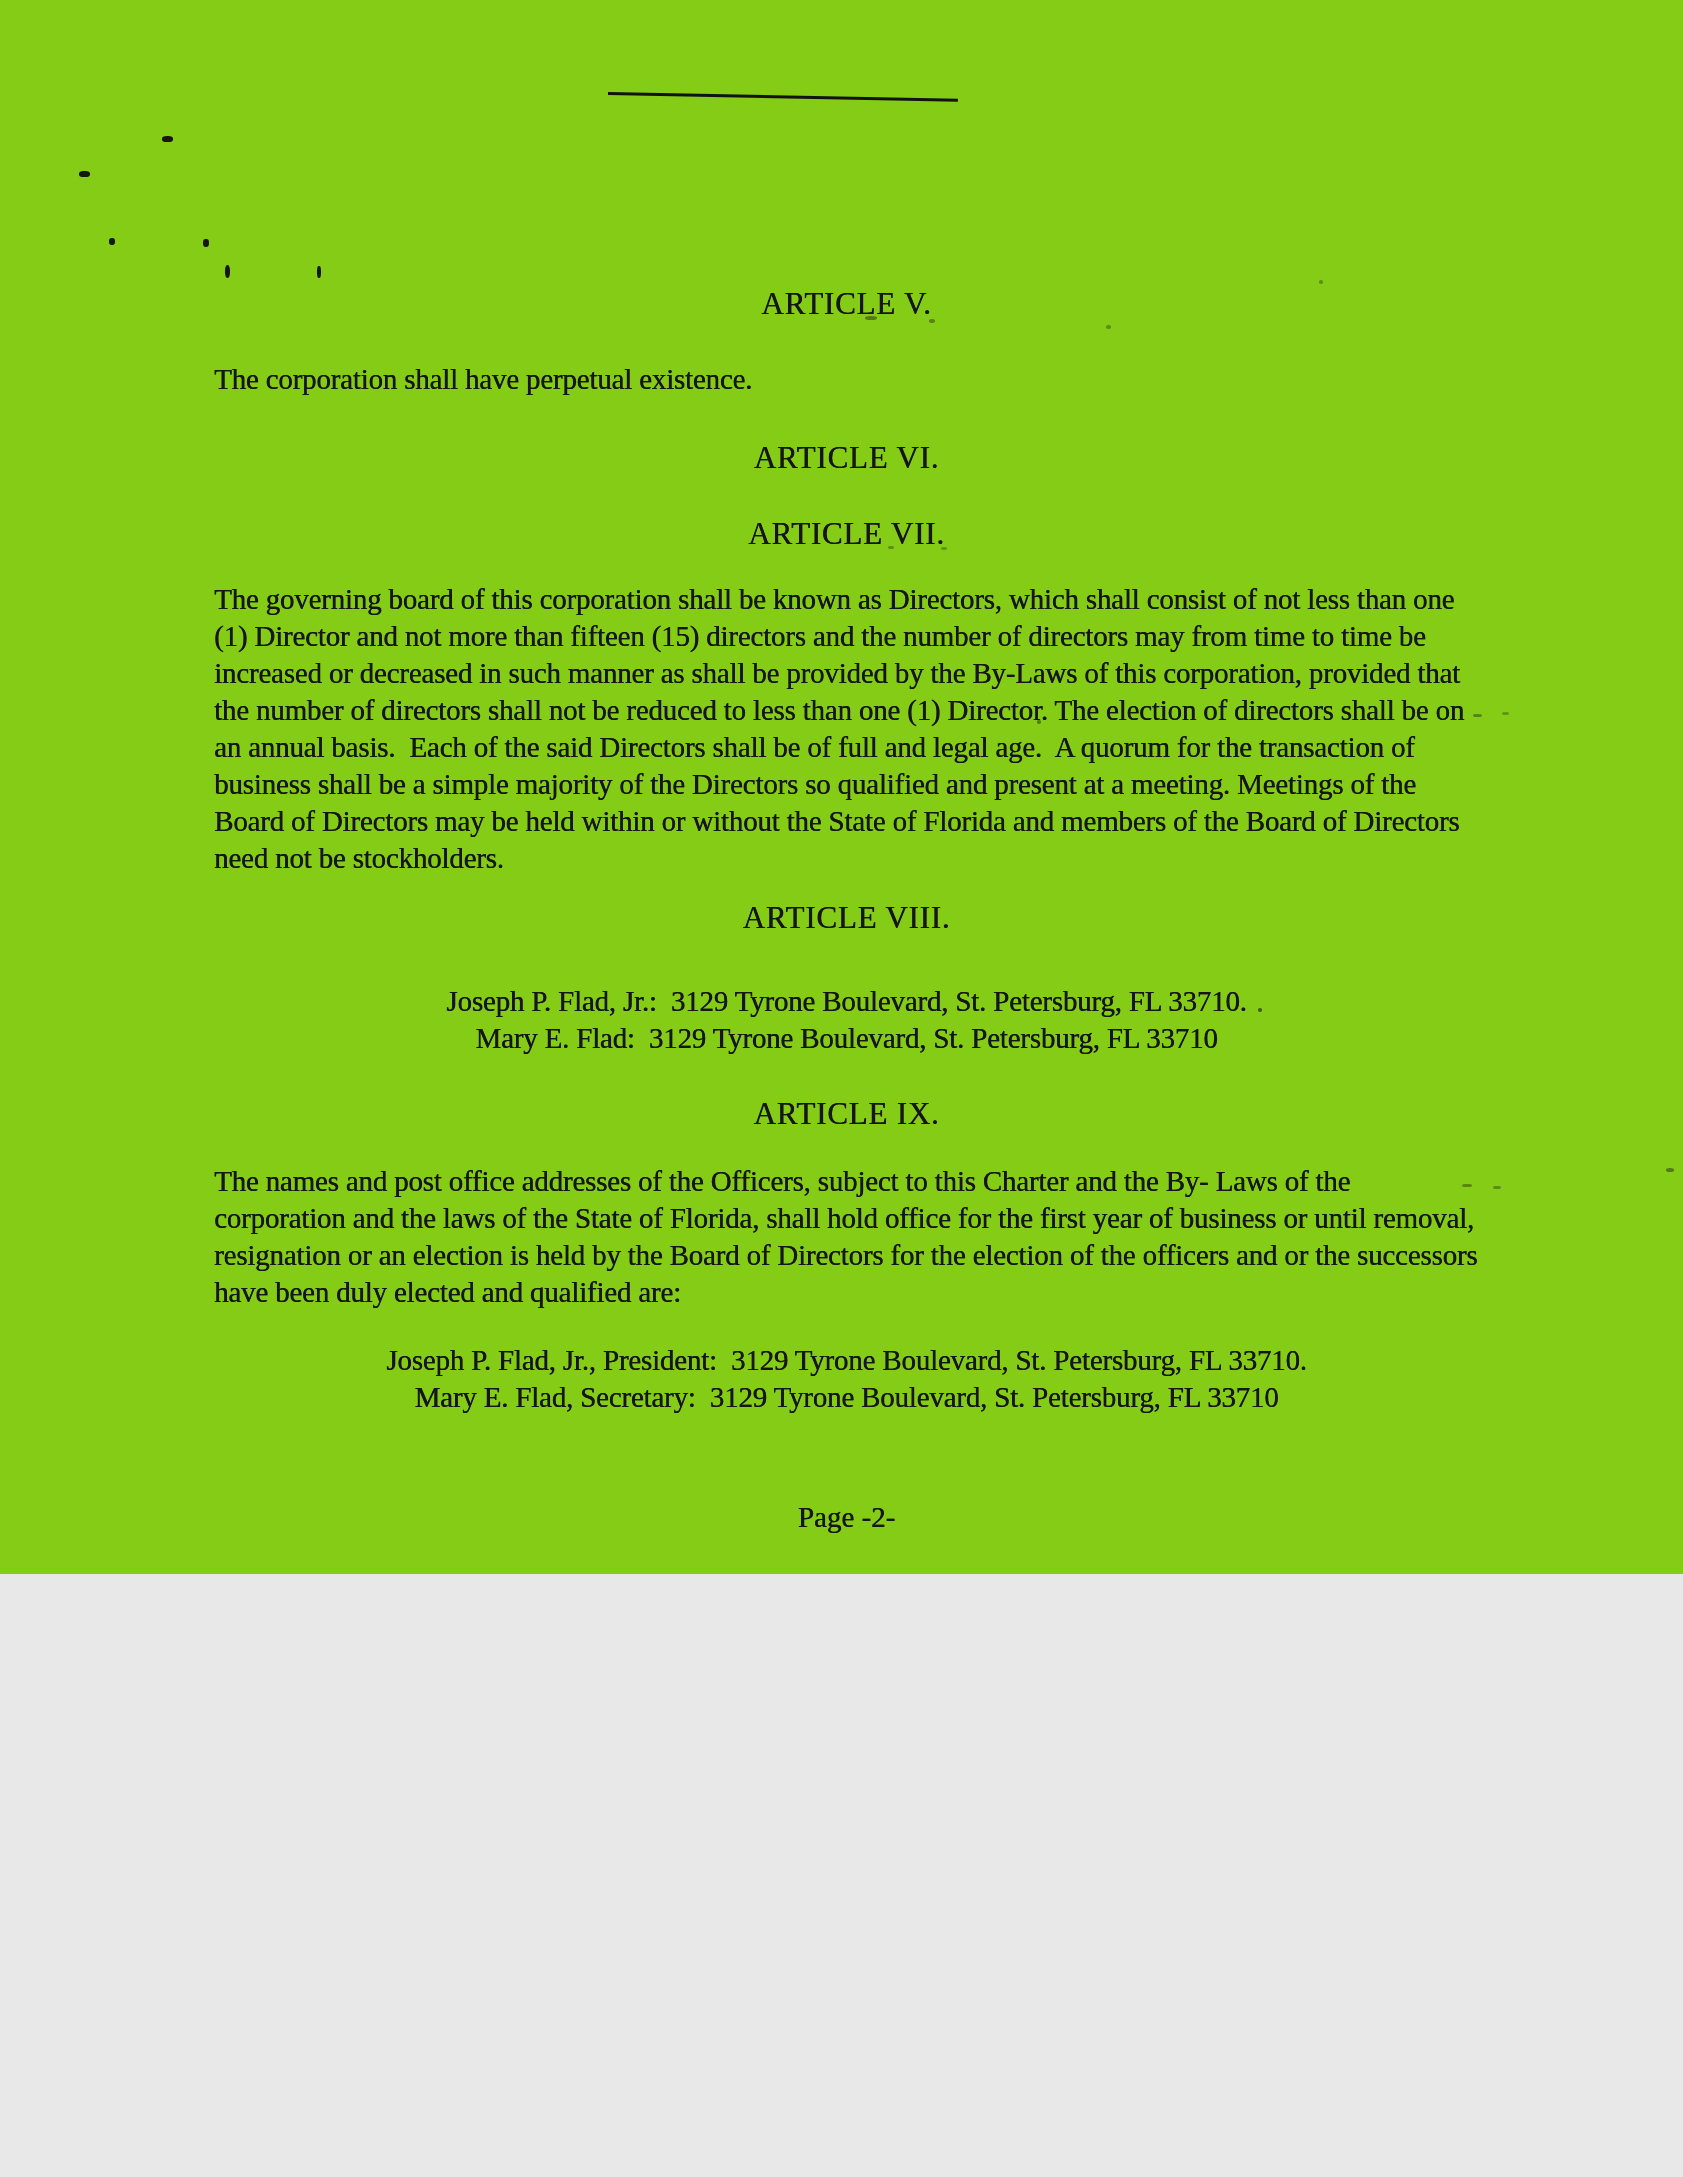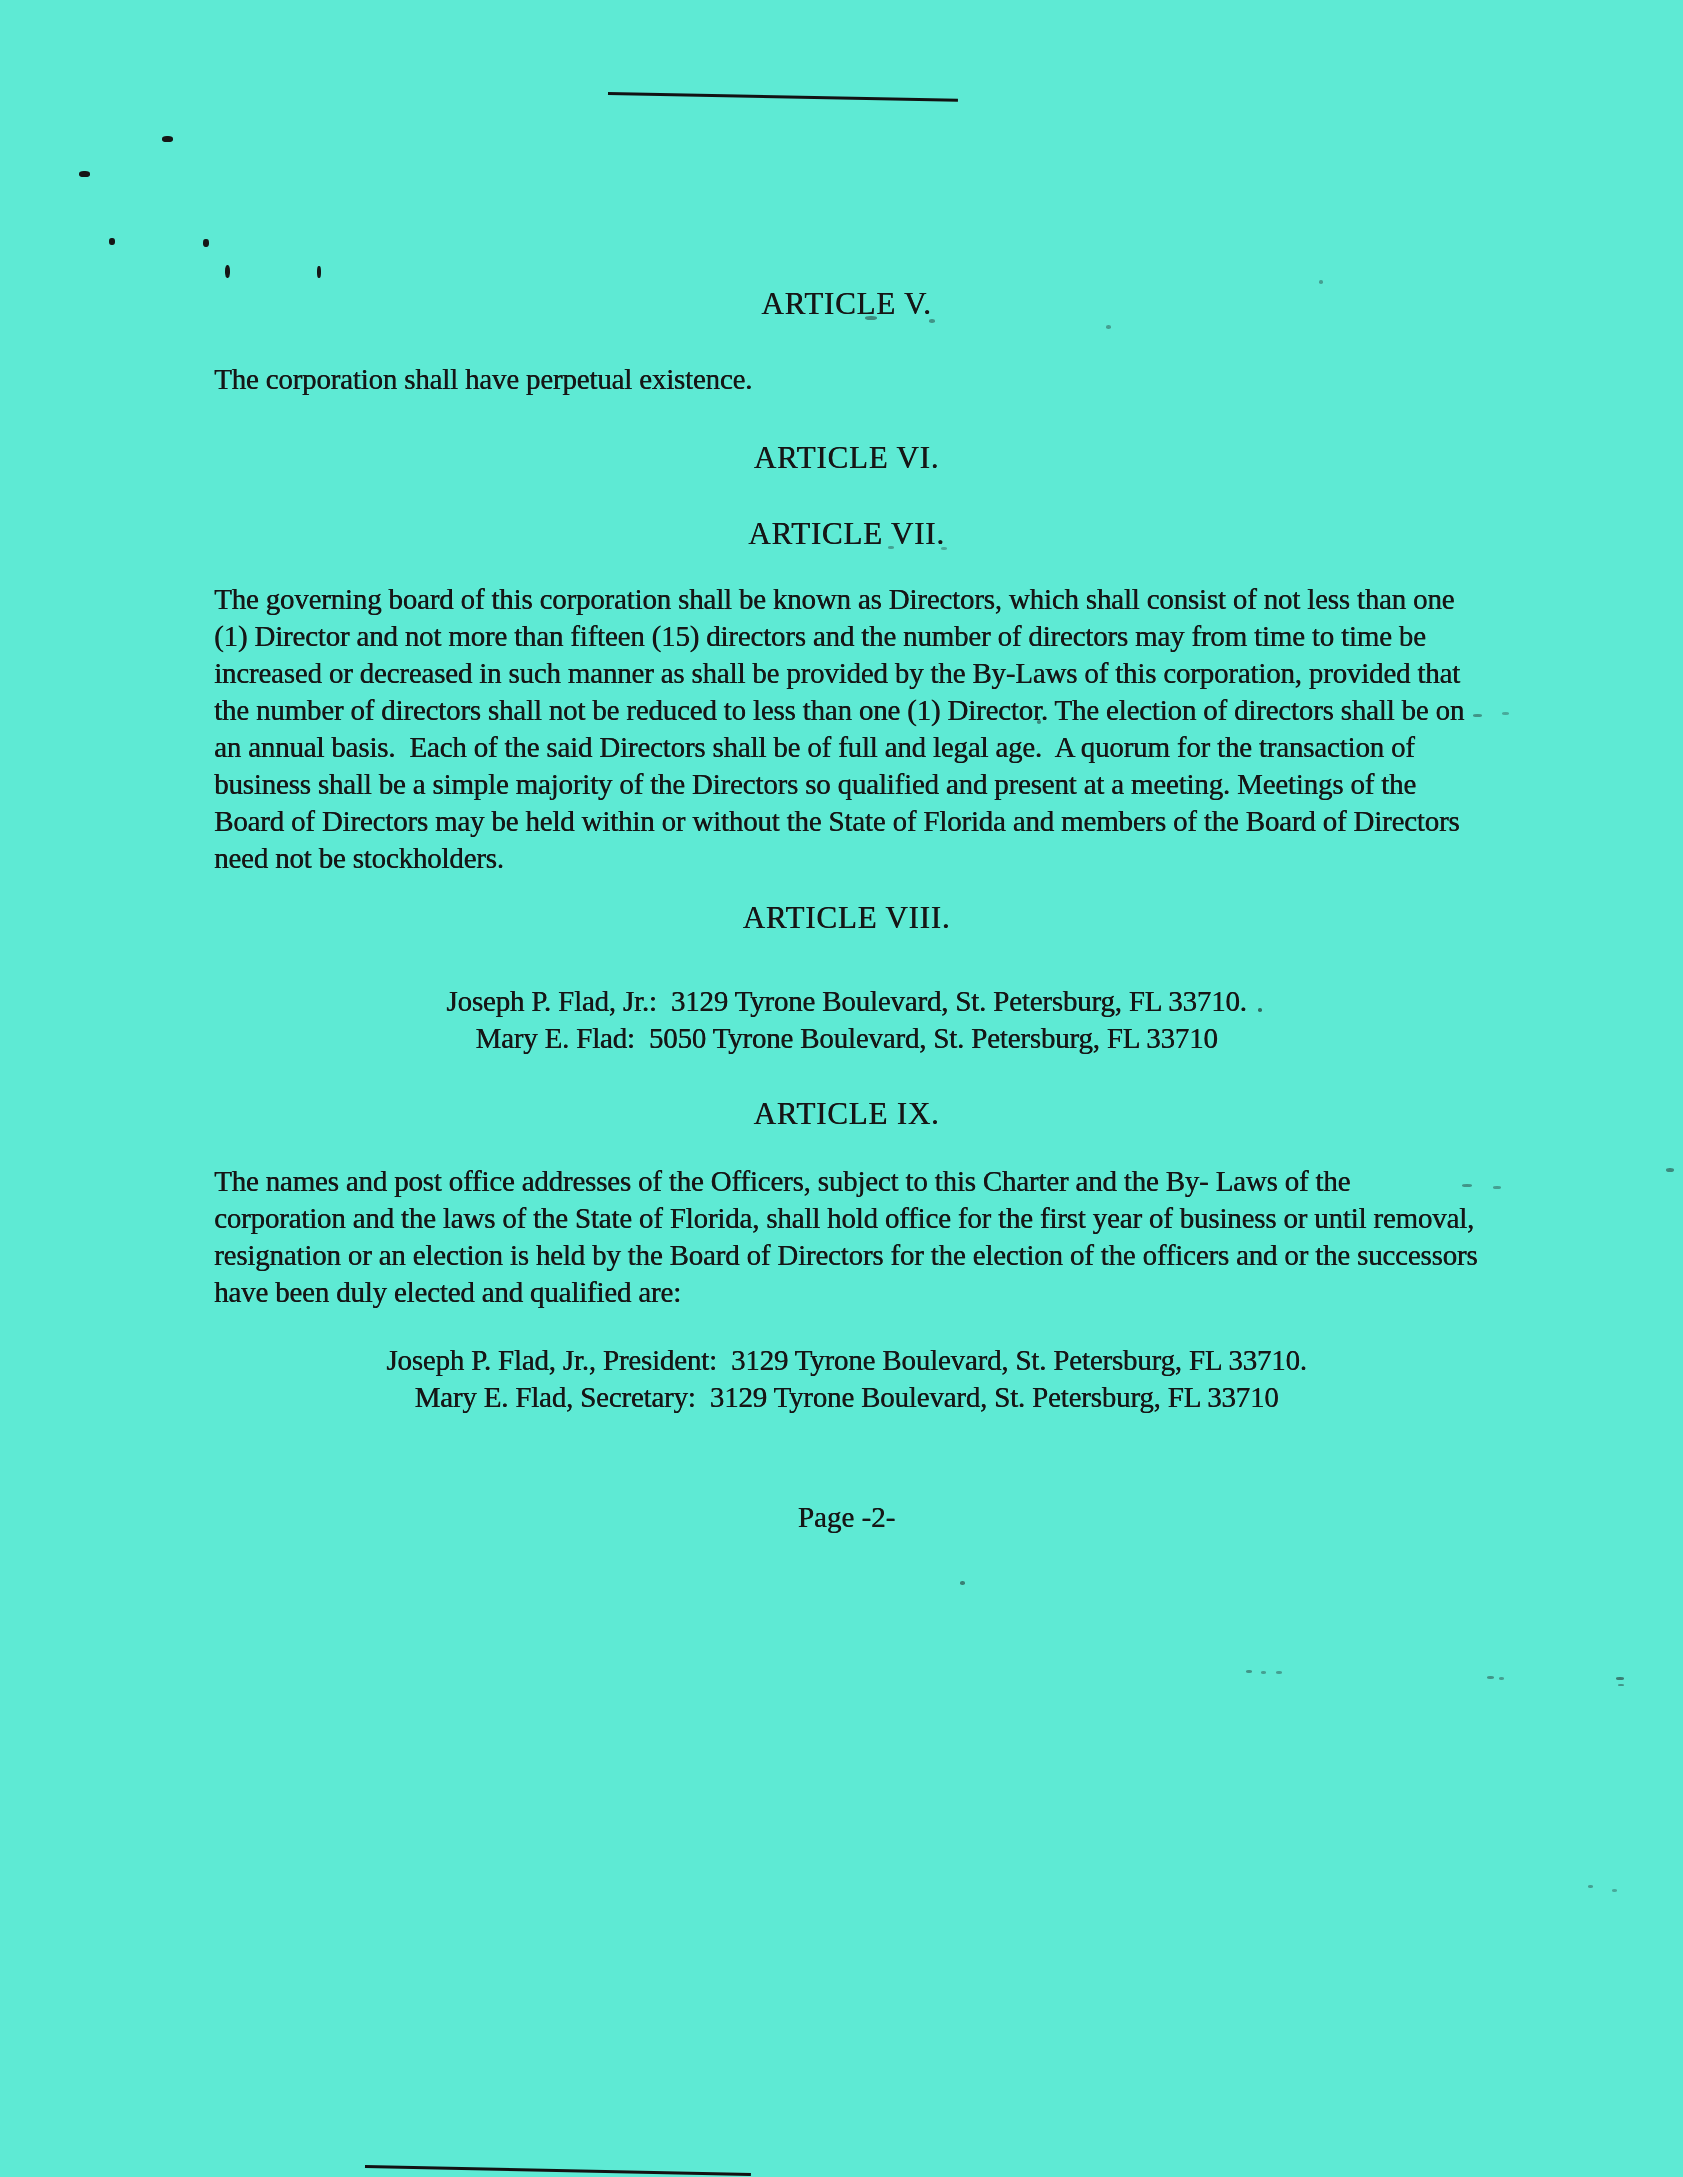--- a/index.html
+++ b/index.html
@@ -1,21 +1,21 @@
 <!DOCTYPE html>
 <html><head>
 <meta charset="utf-8">
 <style>
   html, body { margin: 0; padding: 0; background: #e8e8e8; }
   .page {
     position: relative;
     width: 1684px;
-    height: 2177px;
+    height: 1574px;
     margin: 0 auto;
-    background: #5eead4;
+    background: #84cc16;
     overflow: hidden;
     font-family: "Liberation Serif", "DejaVu Serif", serif;
     color: #161616;
   }
   .content {
     position: absolute;
     left: 214px;
     top: 0;
     width: 1265px;
     padding-top: 285px;
@@ -126,21 +126,21 @@
     <p class="para mb42">The corporation shall have perpetual existence.</p>
 
     <h2 class="heading mb40">ARTICLE VI.</h2>
 
     <h2 class="heading mb30">ARTICLE VII.</h2>
     <p class="para mb23">The governing board of this corporation shall be known as Directors, which shall consist of not less than one (1) Director and not more than fifteen (15) directors and the number of directors may from time to time be increased or decreased in such manner as shall be provided by the By-Laws of this corporation, provided that the number of directors shall not be reduced to less than one (1) Director. The election of directors shall be on an annual basis.  Each of the said Directors shall be of full and legal age.  A quorum for the transaction of business shall be a simple majority of the Directors so qualified and present at a meeting. Meetings of the Board of Directors may be held within or without the State of Florida and members of the Board of Directors need not be stockholders.</p>
 
     <h2 class="heading mb49">ARTICLE VIII.</h2>
     <div class="mb39">
       <p class="addr">Joseph P. Flad, Jr.:  3129 Tyrone Boulevard, St. Petersburg, FL 33710.</p>
-      <p class="addr">Mary E. Flad:  5050 Tyrone Boulevard, St. Petersburg, FL 33710</p>
+      <p class="addr">Mary E. Flad:  3129 Tyrone Boulevard, St. Petersburg, FL 33710</p>
     </div>
 
     <h2 class="heading mb32">ARTICLE IX.</h2>
     <p class="para mb32">The names and post office addresses of the Officers, subject to this Charter and the By- Laws of the corporation and the laws of the State of Florida, shall hold office for the first year of business or until removal, resignation or an election is held by the Board of Directors for the election of the officers and or the successors have been duly elected and qualified are:</p>
     <div class="mb200">
       <p class="addr">Joseph P. Flad, Jr., President:  3129 Tyrone Boulevard, St. Petersburg, FL 33710.</p>
       <p class="addr">Mary E. Flad, Secretary:  3129 Tyrone Boulevard, St. Petersburg, FL 33710</p>
     </div>
 
     <div class="footer">Page -2-</div>

